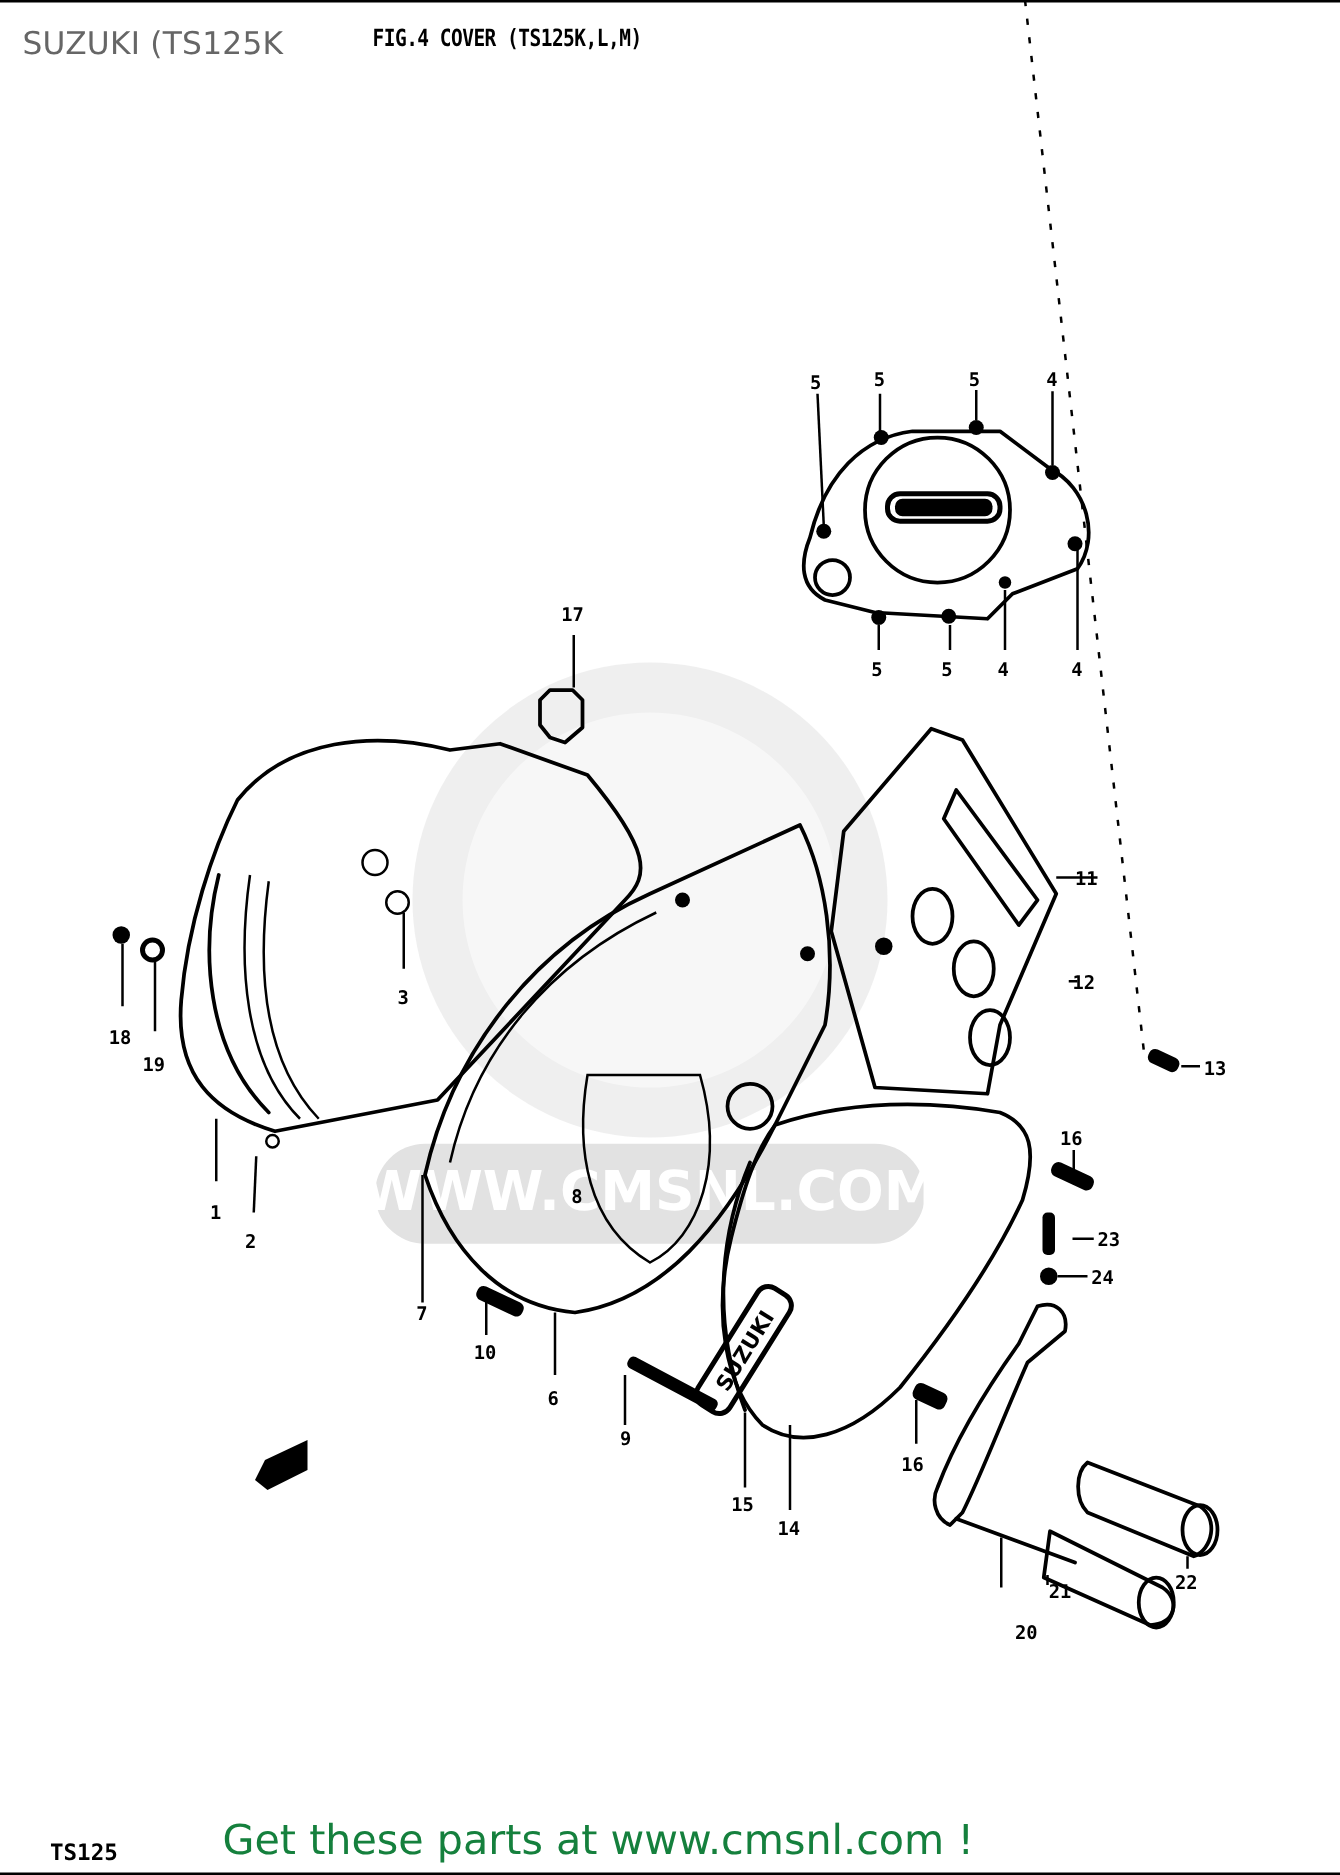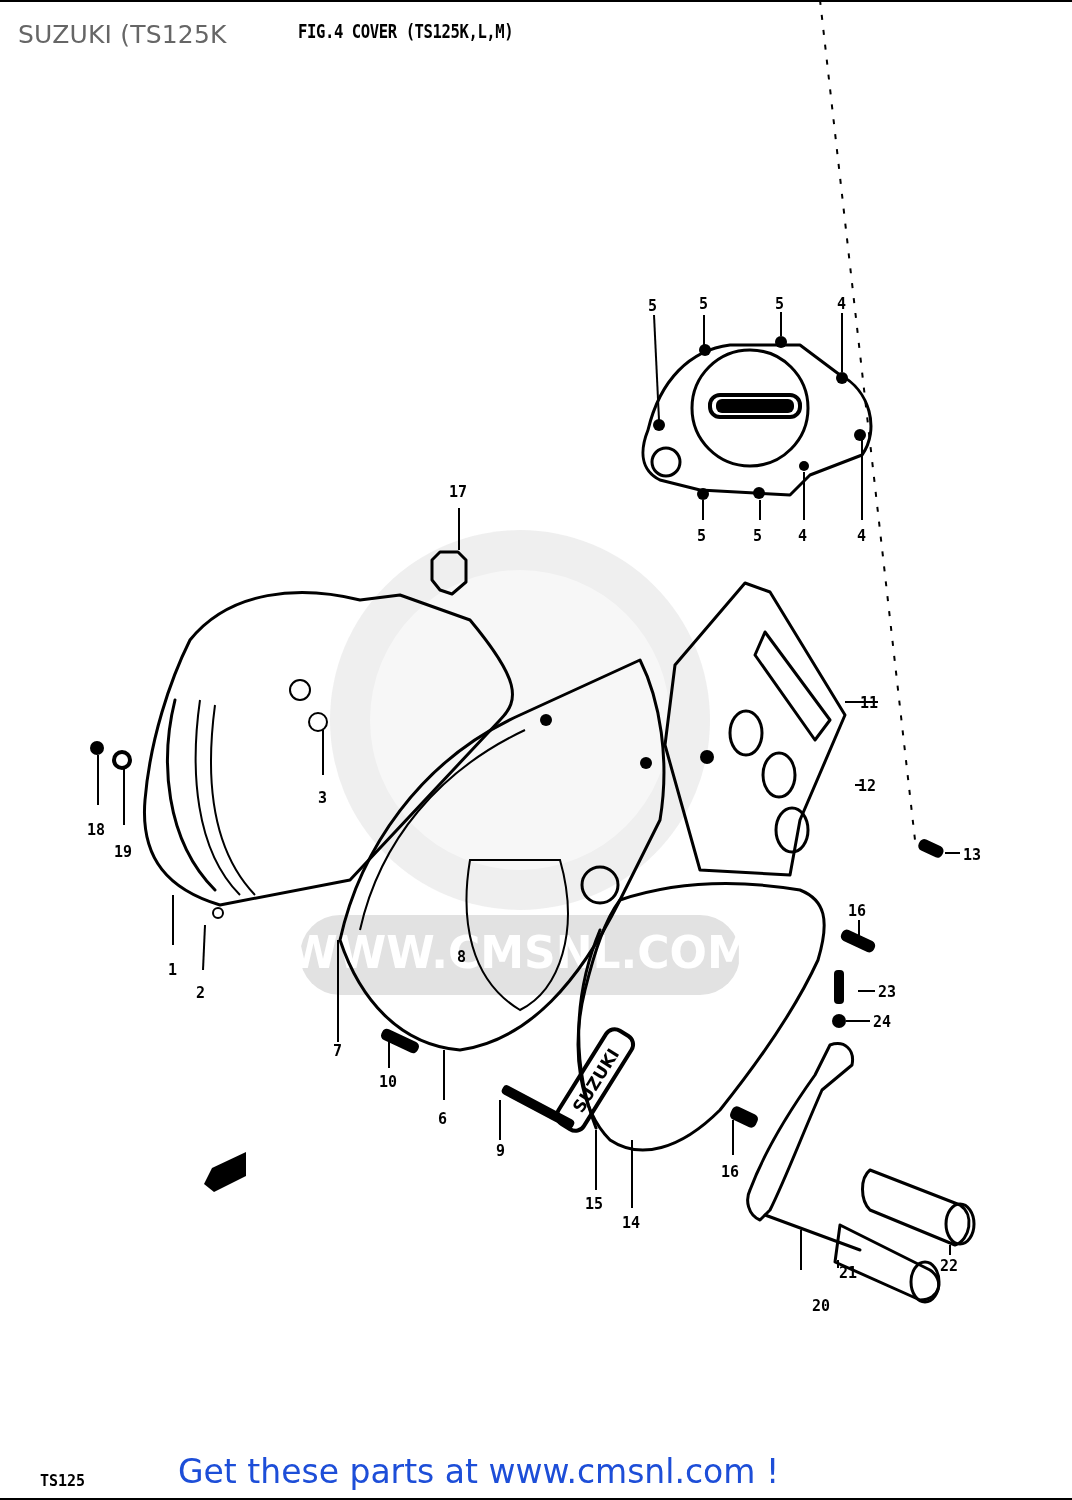--- a/index.html
+++ b/index.html
@@ -7,23 +7,23 @@
          font-family: "DejaVu Sans", sans-serif; }
   .frame { position: absolute; left: 0; top: 0; width: 1072px; height: 1500px;
            border-top: 2px solid #000; border-bottom: 2px solid #000; box-sizing: border-box; }
   .page-title { position: absolute; left: 18px; top: 20px; font-size: 25px; color: #666;
                 font-family: "DejaVu Sans", sans-serif; letter-spacing: 0.2px; }
   .fig-title { position: absolute; left: 298px; top: 20px; font-size: 19px; font-weight: bold;
                color: #000; font-family: "DejaVu Sans Mono", monospace; transform: scaleX(0.82);
                transform-origin: left; letter-spacing: -0.5px; }
   svg.diagram { position: absolute; left: 0; top: 0; }
   .lbl { font-family: "DejaVu Sans Mono", monospace; font-size: 15px; font-weight: bold; fill: #000; }
-  .footer { position: absolute; left: 178px; top: 1452px; font-size: 33px; color: #1d4ed8;
+  .footer { position: absolute; left: 178px; top: 1452px; font-size: 33px; color: #15803d;
             font-family: "DejaVu Sans", sans-serif; letter-spacing: 0px; }
-  .model-code { position: absolute; left: 40px; top: 1472px; font-size: 15px; color: #000;
+  .model-code { position: absolute; left: 40px; top: 1472px; font-size: 18px; color: #000;
                 font-family: "DejaVu Sans Mono", monospace; font-weight: bold; text-align: center; }
   .stroke { fill: none; stroke: #000; stroke-width: 3; stroke-linecap: round; stroke-linejoin: round; }
   .thin { fill: none; stroke: #000; stroke-width: 2; }
   .lead { stroke: #000; stroke-width: 2; }
   .wm { fill: #e2e2e2; }
 </style>
 </head>
 <body>
 
 <div class="frame"></div>

